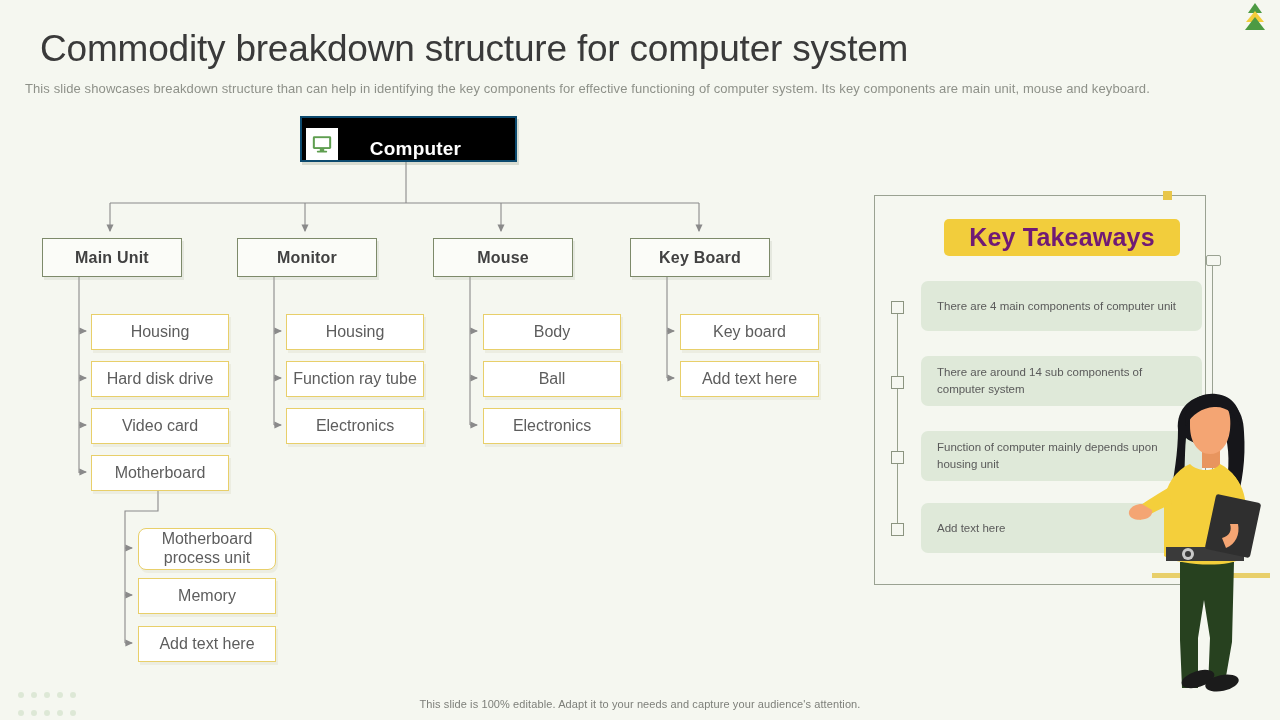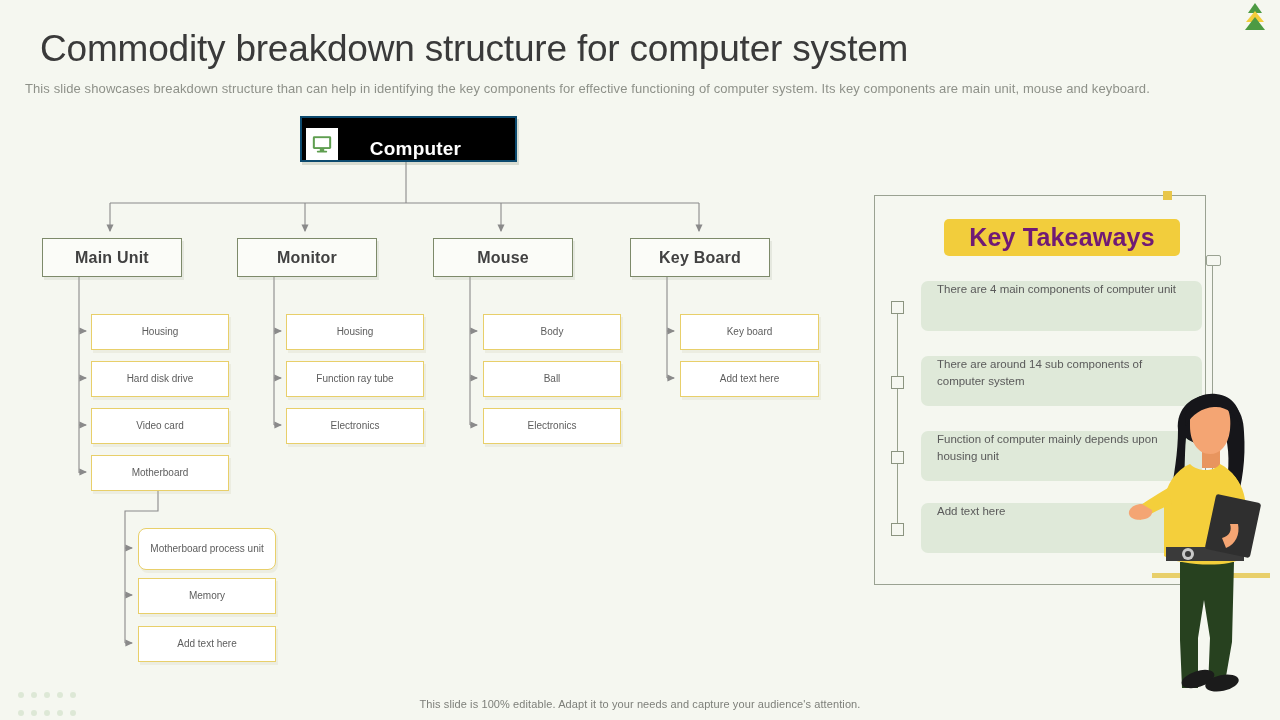--- a/index.html
+++ b/index.html
@@ -47,21 +47,21 @@
     background:#fbfcf8;border:1.2px solid #7d8a6a;
     display:flex;align-items:center;justify-content:center;
     font-size:16px;color:#414141;font-weight:bold;letter-spacing:.2px;
     box-shadow:2px 3px 0 0 rgba(160,168,150,.18);
   }
 
   .leaf{
     position:absolute;height:34px;
     background:#ffffff;border:1.2px solid #e8cf6a;
     display:flex;align-items:center;justify-content:center;
-    text-align:center;font-size:10px;color:#5d5d5d;line-height:1.18;
+    text-align:center;font-size:16px;color:#5d5d5d;line-height:1.18;
     box-shadow:2px 3px 0 0 rgba(190,185,150,.16);
   }
   .leaf.two-line{height:40px;border-radius:8px;}
 
   
   .kt-panel{
     position:absolute;left:874px;top:195px;width:330px;height:388px;
     border:1px solid #9aa292;background:transparent;
   }
   .kt-dot{
@@ -70,21 +70,21 @@
   }
   .kt-header{
     position:absolute;left:944px;top:219px;width:236px;height:37px;
     background:#f2cd3c;border-radius:5px;
     display:flex;align-items:center;justify-content:center;
     font-size:25px;font-weight:bold;color:#701a75;letter-spacing:.2px;
   }
   .kt-item{
     position:absolute;left:921px;width:281px;border-radius:7px;
     background:#dfe9d9;
-    display:flex;
+    display:flex;align-items:center;
     padding:0 16px;box-sizing:border-box;
     font-size:11.5px;color:#5a5a5a;line-height:1.45;
   }
   .kt-rail{
     position:absolute;left:897px;top:307px;width:1px;height:225px;
     background:#97a08c;
   }
   .kt-marker{
     position:absolute;left:891px;width:11px;height:11px;
     background:#f5f7f0;border:1px solid #8b9480;

